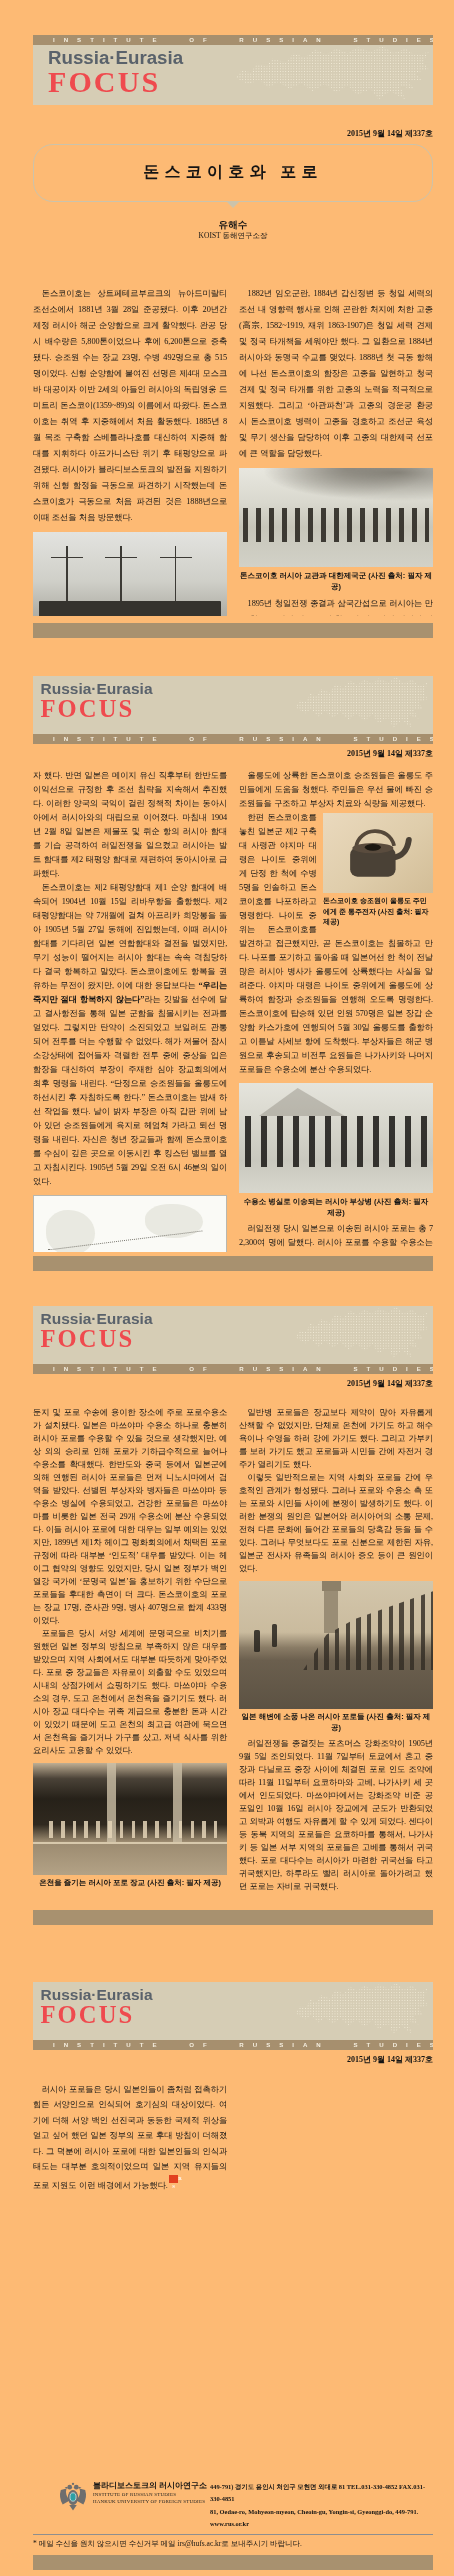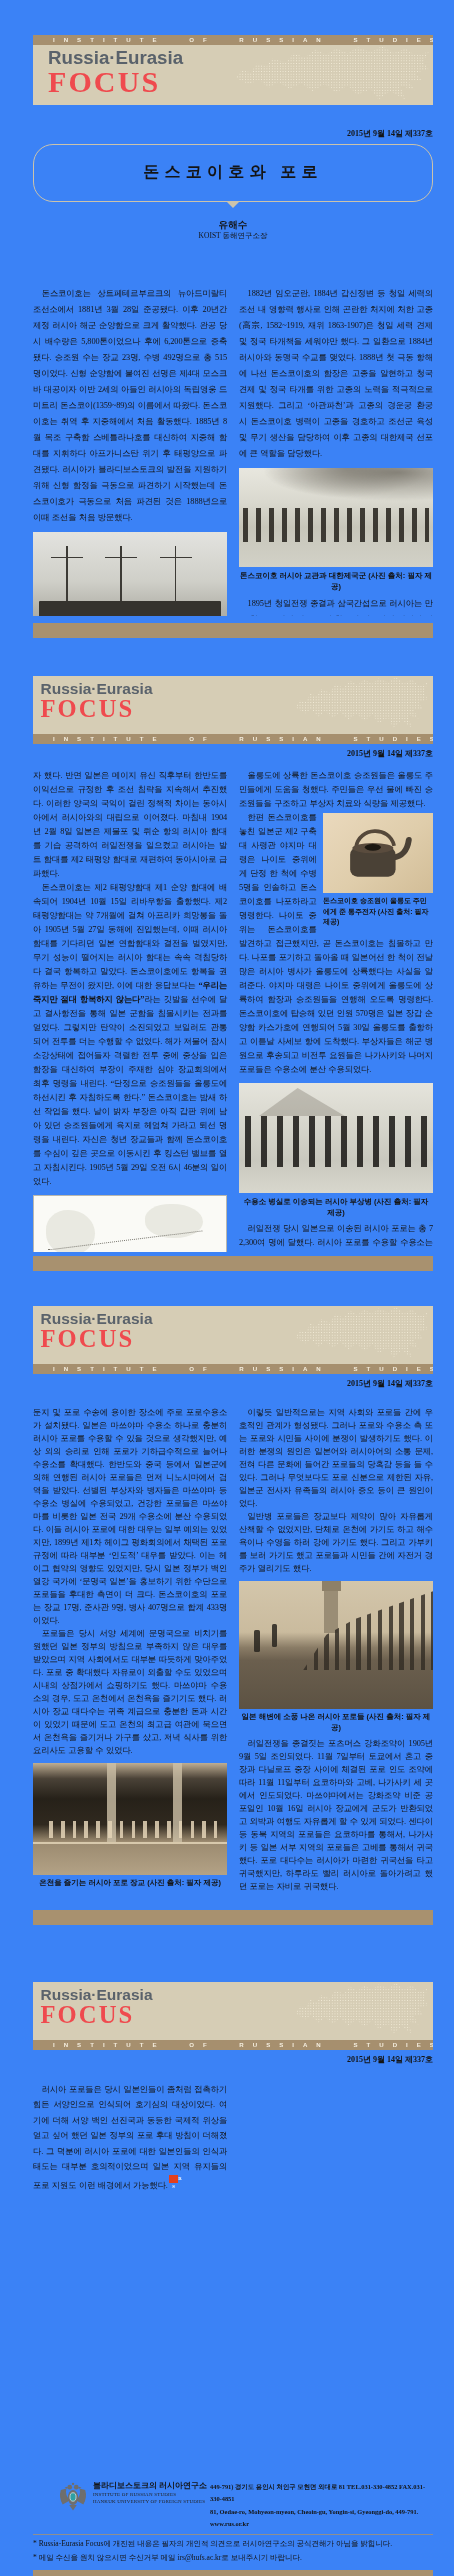--- a/index.html
+++ b/index.html
@@ -1,17 +1,17 @@
 <!DOCTYPE html>
 <html style="font-size:8.5px"><head>
 <meta charset="utf-8">
 <style>
   html,body{margin:0;padding:0;background:#ffffff;}
   body{font-family:"Liberation Serif","DejaVu Serif",serif;color:#141414;}
-  #doc{position:relative;width:454px;height:2576px;background:#3b82f6;overflow:hidden;}
+  #doc{position:relative;width:454px;height:2576px;background:#fdba74;overflow:hidden;}
 
   .page{position:absolute;left:33px;width:400px;}
 
   
   .inst-strip{height:10px;background:#a68f6e;overflow:hidden;white-space:nowrap;}
   .inst-strip span{display:block;padding-left:20px;font-family:"Liberation Sans",sans-serif;
     font-size:6.1px;font-weight:bold;color:#f4eedf;letter-spacing:9px;word-spacing:13px;line-height:10px;}
   .banner{position:relative;background:#d6cdb5;overflow:hidden;}
   .banner-lg{height:60px;}
   .banner-sm{height:58px;}
@@ -256,34 +256,34 @@
         <div class="russia-map map-sm"></div>
       </div>
       <div class="inst-strip">
         <span>INSTITUTE OF RUSSIAN STUDIES</span>
       </div>
     </header>
     <div class="issue-line issue-inner">2015년 9월 14일 제337호</div>
     <div class="columns columns-p3">
       <div class="col">
         <p class="body-text">둔지 및 포로 수송에 용이한 장소에 주로 포로수용소가 설치됐다. 일본은 마쓰야마 수용소 하나로 충분히 러시아 포로를 수용할 수 있을 것으로 생각했지만, 예상 외의 승리로 인해 포로가 기하급수적으로 늘어나 수용소를 확대했다. 한반도와 중국 등에서 일본군에 의해 연행된 러시아 포로들은 먼저 니노시마에서 검역을 받았다. 선별된 부상자와 병자들은 마쓰야마 등 수용소 병실에 수용되었고, 건강한 포로들은 마쓰야마를 비롯한 일본 전국 29개 수용소에 분산 수용되었다. 이들 러시아 포로에 대한 대우는 일부 예외는 있었지만, 1899년 제1차 헤이그 평화회의에서 채택된 포로 규정에 따라 대부분 ‘인도적’ 대우를 받았다. 이는 헤이그 협약의 영향도 있었지만, 당시 일본 정부가 백인 열강 국가에 ‘문명국 일본’을 홍보하기 위한 수단으로 포로들을 후대한 측면이 더 크다. 돈스코이호의 포로는 장교 17명, 준사관 9명, 병사 407명으로 합계 433명이었다.</p>
-        <p class="body-text indent">포로들은 당시 서양 세계에 문명국으로 비치기를 원했던 일본 정부의 방침으로 부족하지 않은 대우를 받았으며 지역 사회에서도 대부분 따듯하게 맞아주었다. 포로 중 확대했다 자유로이 외출할 수도 있었으며 시내의 상점가에서 쇼핑하기도 했다. 마쓰야마 수용소의 경우, 도고 온천에서 온천욕을 즐기기도 했다. 러시아 장교 대다수는 귀족 계급으로 충분한 돈과 시간이 있었기 때문에 도고 온천의 최고급 여관에 묵으면서 온천욕을 즐기거나 가구를 샀고, 저녁 식사를 위한 요리사도 고용할 수 있었다.</p>
+        <p class="body-text indent">포로들은 당시 서양 세계에 문명국으로 비치기를 원했던 일본 정부의 방침으로 부족하지 않은 대우를 받았으며 지역 사회에서도 대부분 따듯하게 맞아주었다. 포로 중 장교들은 자유로이 외출할 수도 있었으며 시내의 상점가에서 쇼핑하기도 했다. 마쓰야마 수용소의 경우, 도고 온천에서 온천욕을 즐기기도 했다. 러시아 장교 대다수는 귀족 계급으로 충분한 돈과 시간이 있었기 때문에 도고 온천의 최고급 여관에 묵으면서 온천욕을 즐기거나 가구를 샀고, 저녁 식사를 위한 요리사도 고용할 수 있었다.</p>
         <figure class="photo-figure">
           <div class="photo onsen-photo">
             <div class="beam beam-1"></div>
             <div class="beam beam-2"></div>
             <div class="faces"></div>
             <div class="rail"></div>
           </div>
           <figcaption class="caption">온천을 즐기는 러시아 포로 장교 (사진 출처: 필자 제공)</figcaption>
         </figure>
       </div>
       <div class="col">
+        <p class="body-text indent">일반병 포로들은 장교보다 제약이 많아 자유롭게 산책할 수 없었지만, 단체로 온천에 가기도 하고 해수욕이나 수영을 하러 강에 가기도 했다. 그리고 가부키를 보러 가기도 했고 포로들과 시민들 간에 자전거 경주가 열리기도 했다.</p>
         <p class="body-text indent">이렇듯 일반적으로는 지역 사회와 포로들 간에 우호적인 관계가 형성됐다. 그러나 포로와 수용소 측 또는 포로와 시민들 사이에 분쟁이 발생하기도 했다. 이러한 분쟁의 원인은 일본어와 러시아어의 소통 문제, 전혀 다른 문화에 들어간 포로들의 당혹감 등을 들 수 있다. 그러나 무엇보다도 포로 신분으로 제한된 자유, 일본군 전사자 유족들의 러시아 증오 등이 큰 원인이었다.</p>
-        <p class="body-text indent">일반병 포로들은 장교보다 제약이 많아 자유롭게 산책할 수 없었지만, 단체로 온천에 가기도 하고 해수욕이나 수영을 하러 강에 가기도 했다. 그리고 가부키를 보러 가기도 했고 포로들과 시민들 간에 자전거 경주가 열리기도 했다.</p>
         <figure class="photo-figure">
           <div class="photo beach-photo">
             <div class="monument"></div>
             <div class="crowd"></div>
             <div class="figure-sm fig-a"></div>
             <div class="figure-sm fig-b"></div>
           </div>
           <figcaption class="caption">일본 해변에 소풍 나온 러시아 포로들 (사진 출처: 필자 제공)</figcaption>
         </figure>
         <p class="body-text indent">러일전쟁을 종결짓는 포츠머스 강화조약이 1905년 9월 5일 조인되었다. 11월 7일부터 토쿄에서 혼고 중장과 다닐로프 중장 사이에 체결된 포로 인도 조약에 따라 11월 11일부터 요코하마와 고베, 나가사키 세 곳에서 인도되었다. 마쓰야마에서는 강화조약 비준 공포일인 10월 16일 러시아 장교에게 군도가 반환되었고 외박과 여행도 자유롭게 할 수 있게 되었다. 센다이 등 동북 지역의 포로들은 요코하마를 통해서, 나가사키 등 일본 서부 지역의 포로들은 고베를 통해서 귀국했다. 포로 대다수는 러시아가 마련한 귀국선을 타고 귀국했지만, 하루라도 빨리 러시아로 돌아가려고 했던 포로는 자비로 귀국했다.</p>
@@ -331,20 +331,19 @@
           <div class="org-kr">블라디보스토크의 러시아연구소</div>
           <div class="org-en">INSTITUTE OF RUSSIAN STUDIES</div>
           <div class="org-en">HANKUK UNIVERSITY OF FOREIGN STUDIES</div>
         </div>
         <div class="addr">
           <div>449-791) 경기도 용인시 처인구 모현면 외대로 81   TEL.031-330-4852   FAX.031-330-4851</div>
           <div>81, Oedae-ro, Mohyeon-myeon, Cheoin-gu, Yongin-si, Gyeonggi-do, 449-791.  www.rus.or.kr</div>
         </div>
       </div>
       <div class="footer-rule"></div>
-      <div class="footer-note">* Russia-Eurasia Focus에 개진된 내용은 필자의 개인적 의견으로 러시아연구소의 공식견해가 아님을 밝힙니다.</div>
       <div class="footer-note">* 메일 수신을 원치 않으시면 수신거부 메일 irs@hufs.ac.kr로 보내주시기 바랍니다.</div>
       <div class="bottom-bar footer-bar"></div>
     </footer>
   </section>
 
 </div>
 
 
 </body></html>

